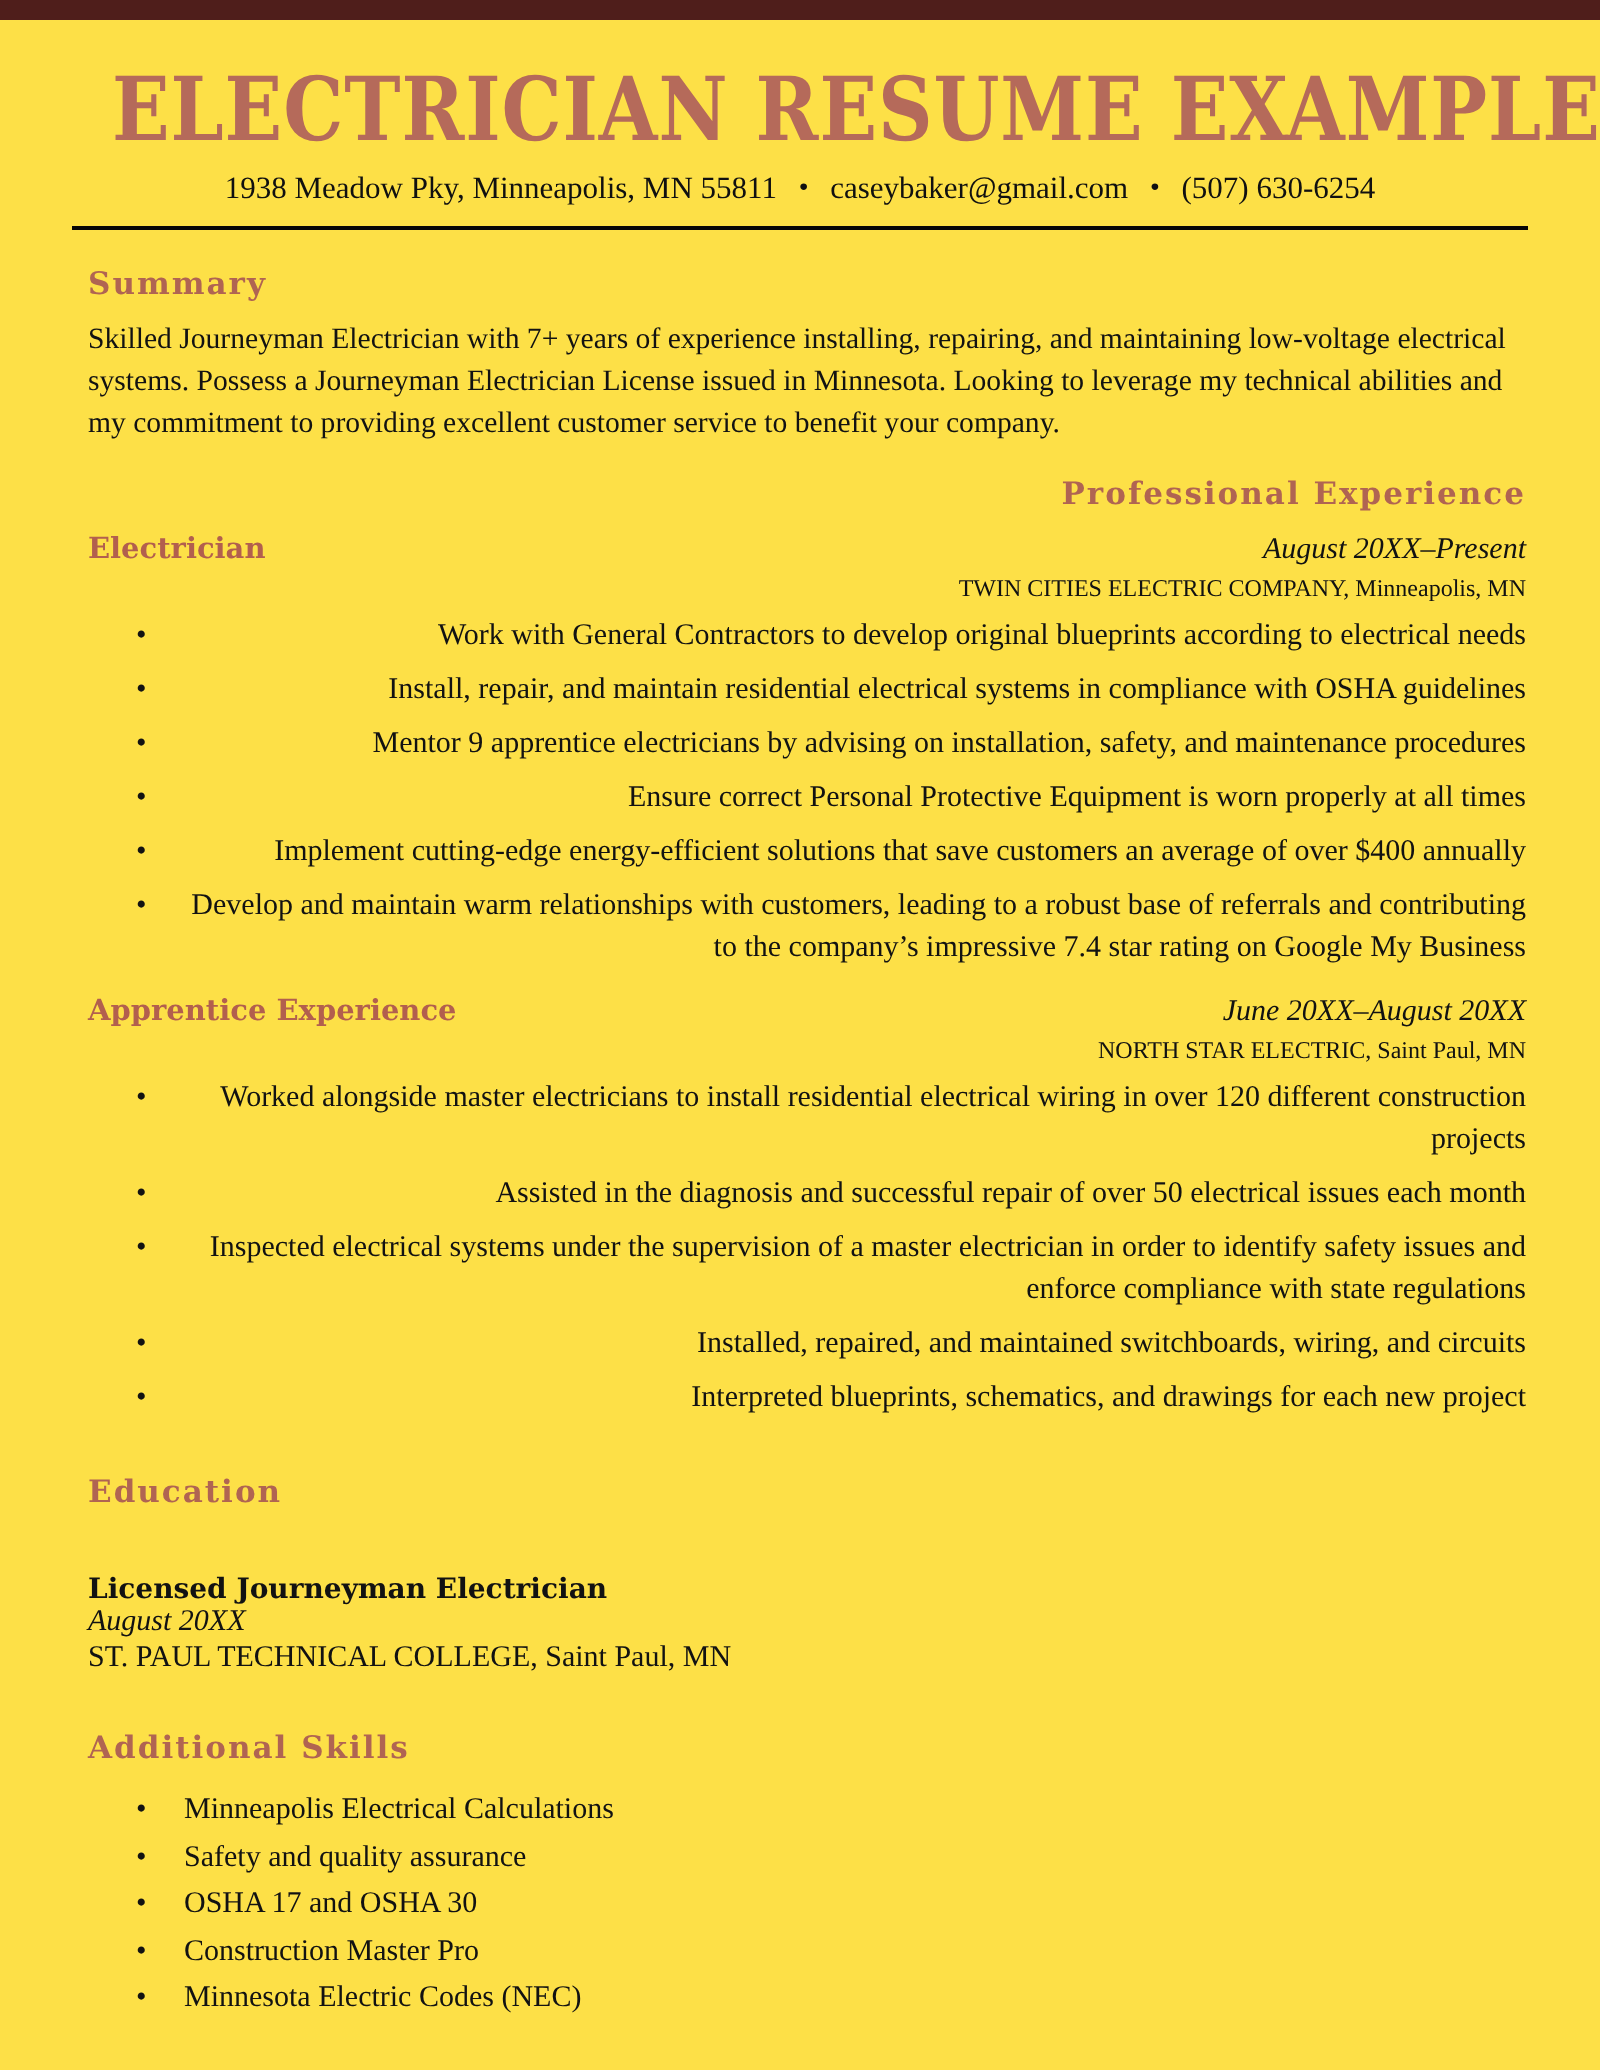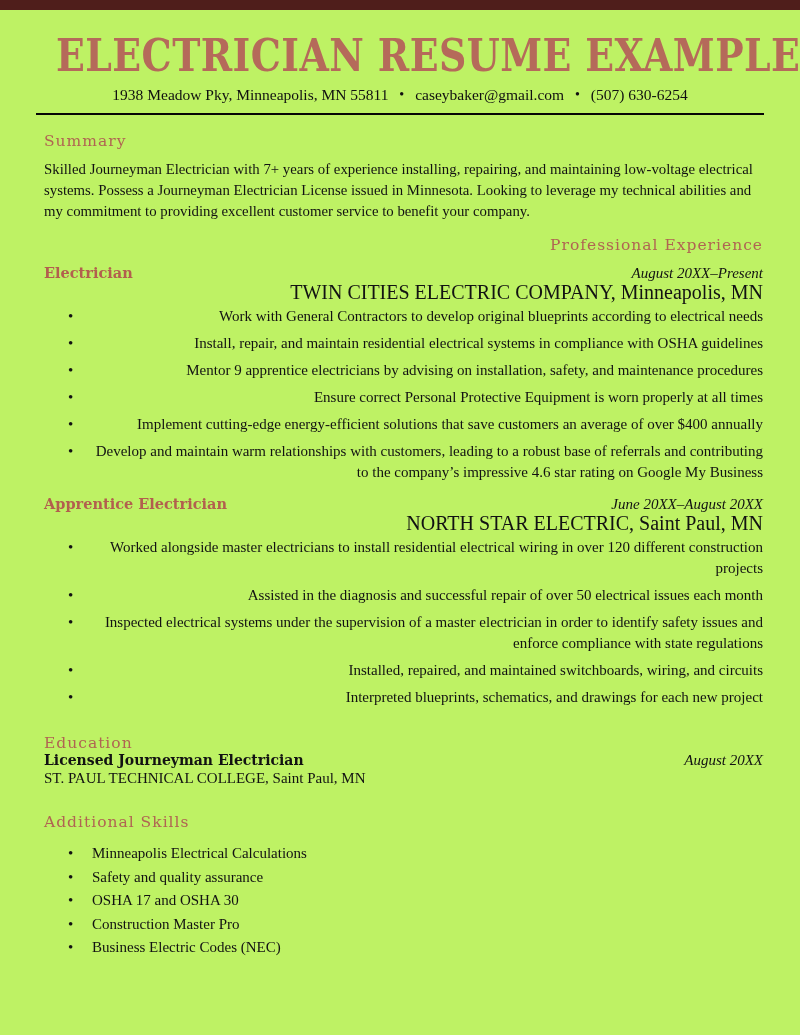--- a/index.html
+++ b/index.html
@@ -1,19 +1,19 @@
 <!DOCTYPE html>
 <html><head>
 <meta charset="utf-8">
 <style>
   * { margin:0; padding:0; box-sizing:border-box; }
   html,body { background:#ffffff; }
   .page {
     width:800px; height:1035px; position:relative; overflow:hidden;
-    background:#bef264; color:#141414;
+    background:#fde047; color:#141414;
     font-family:"Liberation Serif", serif;
   }
   .top-bar { width:100%; height:10px; background:#4f1e1b; }
 
   
   .header { text-align:center; }
   .title {
     margin-top:21px;
     font-family:"DejaVu Serif", serif;
     font-weight:700;
@@ -26,56 +26,56 @@
     transform-origin:center;
   }
   .contact { margin-top:5px; font-size:15.5px; color:#101010; }
   .contact .sep { display:inline-block; margin:0 7px; font-size:14px; position:relative; top:-1px; }
   .divider { margin:9px 36px 0 36px; border-top:2.5px solid #060606; }
 
   
   .main { padding:0 37px 0 44px; }
   .section-heading {
     font-family:"DejaVu Serif", serif;
-    font-weight:400;
+    font-weight:700;
     font-size:15.5px;
     letter-spacing:1px;
     color:#b06452;
   }
   .summary-section { margin-top:17px; }
   .summary-text { margin-top:9px; font-size:14.8px; line-height:21px; color:#121212; }
 
   .experience-section { margin-top:14px;text-align:right; }
   .job { margin-top:10px; }
   .job + .job { margin-top:12px; }
   .job-header { display:flex; justify-content:space-between; align-items:baseline; }
   .job-title {
     font-family:"DejaVu Serif", serif;
     font-weight:700;
     font-size:14.5px;
     color:#b25f4e;
   }
   .date { font-style:italic; font-size:15px; white-space:nowrap; color:#121212; }
-  .company { font-size:20px; line-height:18px; margin-top:1px; color:#121212; }
+  .company { font-size:12px; line-height:18px; margin-top:1px; color:#121212; }
 
   ul.bullets { list-style:none; margin-top:5px; padding-left:48px; }
   ul.bullets li {
     position:relative;
     font-size:15px; line-height:21px;
     margin-bottom:6px;
     color:#121212;
   }
   ul.bullets li::before {
     content:"\2022";
     position:absolute; left:-24px; top:0;
     font-size:15px; color:#121212;
   }
 
   .education-section { margin-top:26px; }
-  .edu-row { display:flex; justify-content:space-between; align-items:baseline; margin-top:0; }
+  .edu-row { display:flex; align-items:baseline; margin-top:32px;flex-direction:column; }
   .degree { font-family:"DejaVu Serif", serif; font-weight:700; font-size:14px; color:#121212; }
   .school { font-size:15px; line-height:17px; margin-top:1px; color:#121212; }
 
   .skills-section { margin-top:26px; }
   ul.skills { list-style:none; margin-top:11px; padding-left:48px; }
   ul.skills li {
     position:relative;
     font-size:15px; line-height:23.5px;
     color:#121212;
   }
@@ -119,27 +119,27 @@
           <span class="job-title">Electrician</span>
           <span class="date">August 20XX–Present</span>
         </div>
         <div class="company">TWIN CITIES ELECTRIC COMPANY, Minneapolis, MN</div>
         <ul class="bullets">
           <li>Work with General Contractors to develop original blueprints according to electrical needs</li>
           <li>Install, repair, and maintain residential electrical systems in compliance with OSHA guidelines</li>
           <li>Mentor 9 apprentice electricians by advising on installation, safety, and maintenance procedures</li>
           <li>Ensure correct Personal Protective Equipment is worn properly at all times</li>
           <li>Implement cutting-edge energy-efficient solutions that save customers an average of over $400 annually</li>
-          <li>Develop and maintain warm relationships with customers, leading to a robust base of referrals and contributing to the company’s impressive 4.6 star rating on Google My Business</li>
+          <li>Develop and maintain warm relationships with customers, leading to a robust base of referrals and contributing to the company’s impressive 7.4 star rating on Google My Business</li>
         </ul>
       </div>
 
       <div class="job">
         <div class="job-header">
-          <span class="job-title">Apprentice Electrician</span>
+          <span class="job-title">Apprentice Experience</span>
           <span class="date">June 20XX–August 20XX</span>
         </div>
         <div class="company">NORTH STAR ELECTRIC, Saint Paul, MN</div>
         <ul class="bullets">
           <li>Worked alongside master electricians to install residential electrical wiring in over 120 different construction projects</li>
           <li>Assisted in the diagnosis and successful repair of over 50 electrical issues each month</li>
           <li>Inspected electrical systems under the supervision of a master electrician in order to identify safety issues and enforce compliance with state regulations</li>
           <li>Installed, repaired, and maintained switchboards, wiring, and circuits</li>
           <li>Interpreted blueprints, schematics, and drawings for each new project</li>
         </ul>
@@ -155,18 +155,18 @@
       <div class="school">ST. PAUL TECHNICAL COLLEGE, Saint Paul, MN</div>
     </section>
 
     <section class="skills-section">
       <h2 class="section-heading">Additional Skills</h2>
       <ul class="skills">
         <li>Minneapolis Electrical Calculations</li>
         <li>Safety and quality assurance</li>
         <li>OSHA 17 and OSHA 30</li>
         <li>Construction Master Pro</li>
-        <li>Business Electric Codes (NEC)</li>
+        <li>Minnesota Electric Codes (NEC)</li>
       </ul>
     </section>
 
   </main>
 </div>
 
 </body></html>

